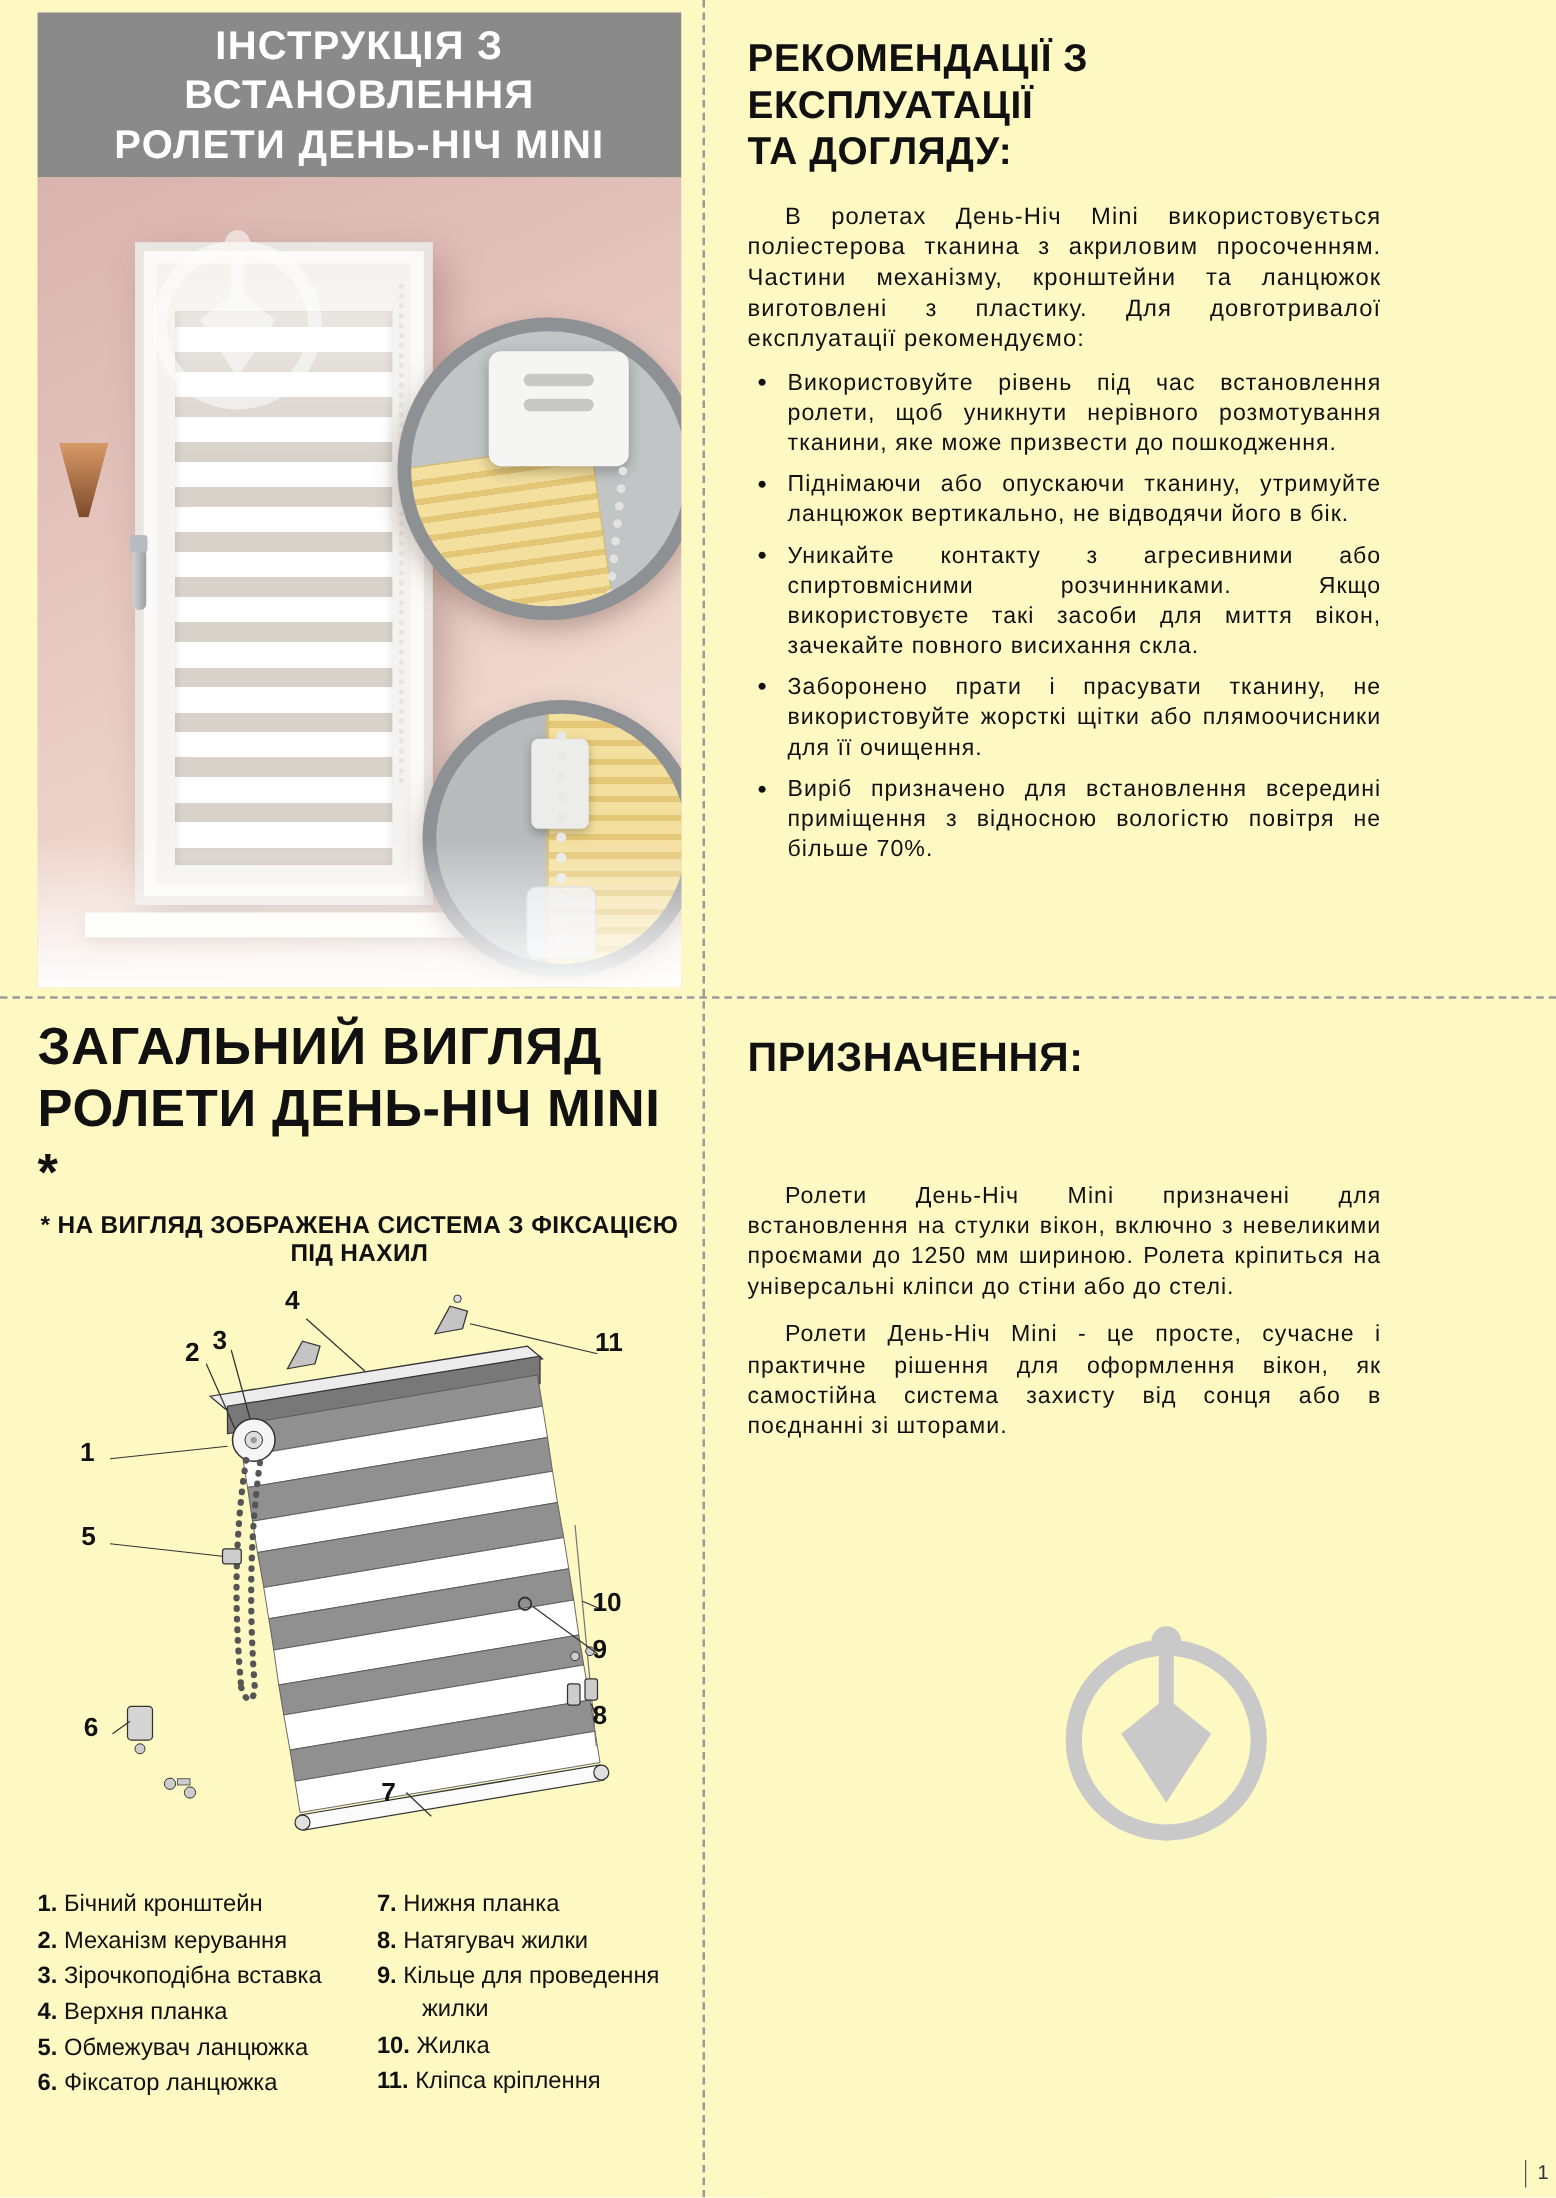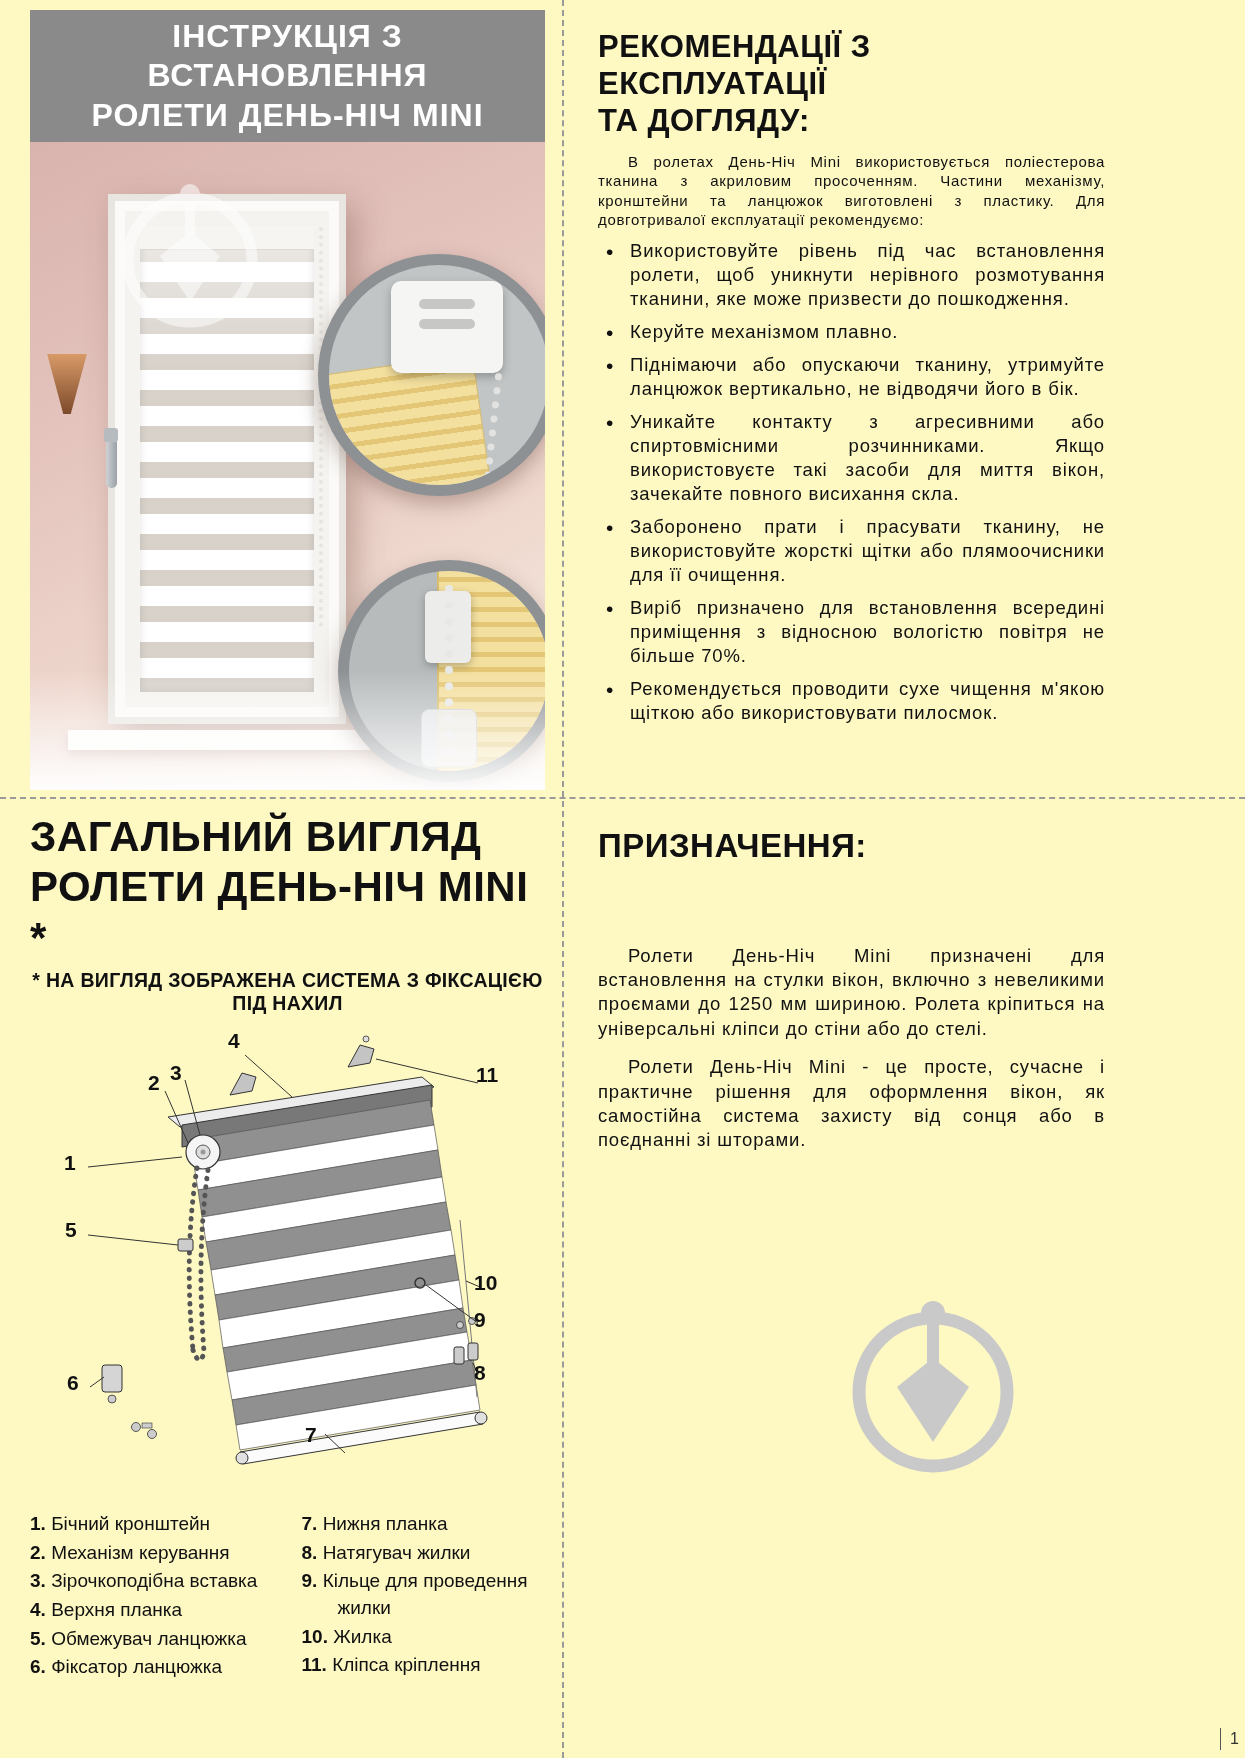--- a/index.html
+++ b/index.html
@@ -49,21 +49,21 @@
   .i2-fabric { position:absolute; right:-6px; top:-4px; width:118px; height:110%; border-left:2px solid #d8bd6d; }
   .i2-guide { position:absolute; left:76px; top:20px; width:46px; height:72px; background:#ececea; border-radius:6px; box-shadow:0 3px 8px rgba(0,0,0,0.25); }
   .i2-chain { position:absolute; left:96px; top:14px; height:170px; width:0; border-left:8px dotted #e8e8e6; }
   .i2-tensioner { position:absolute; left:72px; bottom:4px; width:56px; height:58px; background:rgba(235,236,240,0.85);
                   border:1px solid #cfd0d4; border-radius:8px; }
   .wm-photo { position:absolute; left:80px; top:34px; width:160px; height:160px; opacity:0.55; }
 
   
   .recs { position:absolute; left:598px; top:28px; width:507px; }
   .recs h2, .overview h2, .purpose h2 { font-size:31px; font-weight:700; text-align:left; line-height:1.2; letter-spacing:0.5px; }
-  .recs .intro { margin-top:12px; font-size:15px; line-height:1.3; text-align:justify; text-indent:30px; letter-spacing:0.045em; }
+  .recs .intro { margin-top:22px; font-size:19px; line-height:1.3; text-align:justify; text-indent:30px; letter-spacing:0.045em; }
   .recs ul { list-style:none; margin-top:8px; }
   .recs li { position:relative; padding-left:32px; margin:9px 0; font-size:18.5px; line-height:1.3; text-align:justify; letter-spacing:0.045em; }
   .recs li::before { content:"\2022"; position:absolute; left:8px; top:-1px; font-size:21px; }
 
   
   .overview { position:absolute; left:30px; top:812px; width:515px; }
   .overview h2 { font-size:42px; }
   .overview .subtitle { margin-top:6px; font-size:19.5px; font-weight:700; text-align:center; letter-spacing:0.3px; }
   .diagram { position:relative; width:515px; height:472px; margin-top:10px; }
   .diagram svg { position:absolute; left:0; top:0; }
@@ -139,26 +139,24 @@
   </section>
 
   <section class="recs">
     <h2>
       <div>РЕКОМЕНДАЦІЇ З ЕКСПЛУАТАЦІЇ</div>
       <div>ТА ДОГЛЯДУ:</div>
     </h2>
     <p class="intro">В ролетах День-Ніч Mini використовується поліестерова тканина з акриловим просоченням. Частини механізму, кронштейни та ланцюжок виготовлені з пластику. Для довготривалої експлуатації рекомендуємо:</p>
     <ul>
       <li>Використовуйте рівень під час встановлення ролети, щоб уникнути нерівного розмотування тканини, яке може призвести до пошкодження.</li>
-      <li>Керуйте механізмом плавно.</li>
       <li>Піднімаючи або опускаючи тканину, утримуйте ланцюжок вертикально, не відводячи його в бік.</li>
       <li>Уникайте контакту з агресивними або спиртовмісними розчинниками. Якщо використовуєте такі засоби для миття вікон, зачекайте повного висихання скла.</li>
       <li>Заборонено прати і прасувати тканину, не використовуйте жорсткі щітки або плямоочисники для її очищення.</li>
       <li>Виріб призначено для встановлення всередині приміщення з відносною вологістю повітря не більше 70%.</li>
-      <li>Рекомендується проводити сухе чищення м'якою щіткою або використовувати пилосмок.</li>
     </ul>
   </section>
 
   <section class="overview">
     <h2>
       <div>ЗАГАЛЬНИЙ ВИГЛЯД</div>
       <div>РОЛЕТИ ДЕНЬ-НІЧ MINI *</div>
     </h2>
     <div class="subtitle">* НА ВИГЛЯД ЗОБРАЖЕНА СИСТЕМА З ФІКСАЦІЄЮ ПІД НАХИЛ</div>
 

